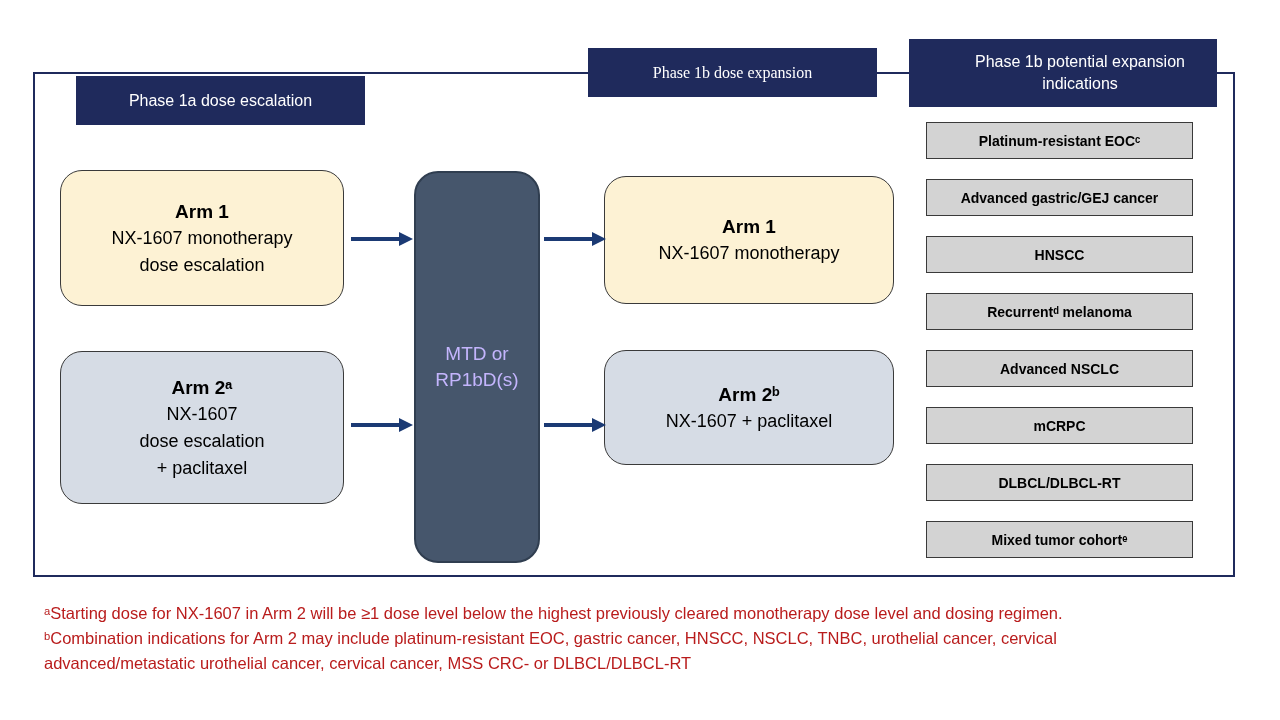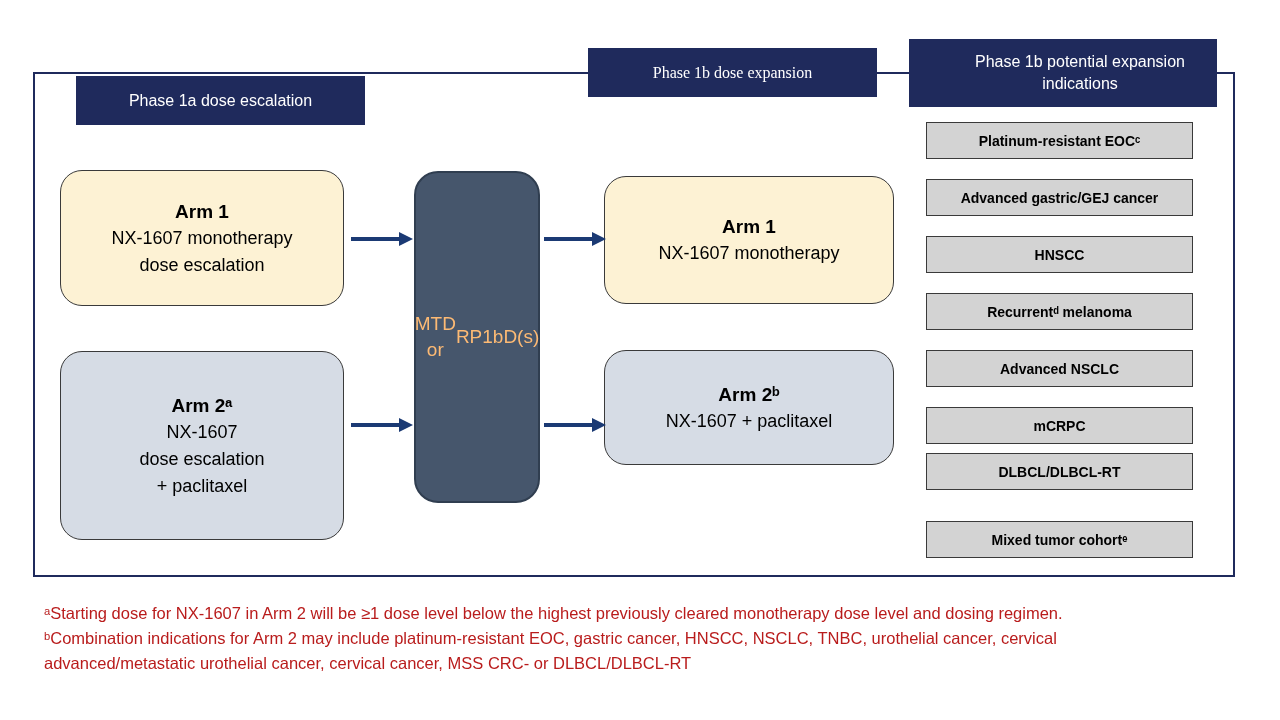--- a/index.html
+++ b/index.html
@@ -30,28 +30,28 @@
   .hdr.h3{left:909px;top:39px;width:308px;height:68px;padding-left:46px;}
 
   
   .armbox{position:absolute;z-index:2;border:1px solid var(--box-border);
     border-radius:22px;display:flex;flex-direction:column;align-items:center;
     justify-content:center;text-align:center;font-size:18px;line-height:27px;}
   .armbox .ttl{font-weight:bold;font-size:19px;}
   .cream{background:var(--cream);}
   .bluegray{background:var(--bluegray);}
   .arm1L{left:60px;top:170px;width:284px;height:136px;}
-  .arm2L{left:60px;top:351px;width:284px;height:189px;}
+  .arm2L{left:60px;top:351px;width:284px;height:153px;}
   .arm1R{left:604px;top:176px;width:290px;height:128px;}
   .arm2R{left:604px;top:350px;width:290px;height:115px;}
 
-  .mtd{position:absolute;left:414px;top:171px;width:126px;height:332px;z-index:2;
+  .mtd{position:absolute;left:414px;top:171px;width:126px;height:392px;z-index:2;
     background:var(--slate);border:2px solid var(--slate-border);border-radius:24px;
-    display:flex;flex-direction:row;align-items:center;justify-content:center;
-    text-align:center;color:#fdba74;font-size:19px;line-height:26px;}
+    display:flex;flex-direction:column;align-items:center;justify-content:center;
+    text-align:center;color:#c4b5fd;font-size:19px;line-height:26px;}
 
   
   .arrow{position:absolute;z-index:2;display:flex;align-items:center;height:14px;}
   .arrow .shaft{flex:1;height:4px;background:var(--arrow);}
   .arrow .head{width:0;height:0;border-left:14px solid var(--arrow);
     border-top:7px solid transparent;border-bottom:7px solid transparent;}
   .a-tl{left:351px;top:232px;width:62px;}
   .a-tr{left:544px;top:232px;width:62px;}
   .a-bl{left:351px;top:418px;width:62px;}
   .a-br{left:544px;top:418px;width:62px;}
@@ -137,21 +137,21 @@
     </div>
   <div class="ind" style="top:293px">
       <span>Recurrentᵈ melanoma</span>
     </div>
   <div class="ind" style="top:350px">
       <span>Advanced NSCLC</span>
     </div>
   <div class="ind" style="top:407px">
       <span>mCRPC</span>
     </div>
-  <div class="ind" style="top:453px">
+  <div class="ind" style="top:464px">
       <span>DLBCL/DLBCL-RT</span>
     </div>
   <div class="ind" style="top:521px">
       <span>Mixed tumor cohortᵉ</span>
     </div>
 
   <div class="foot">
     <div>ᵃStarting dose for NX-1607 in Arm 2 will be ≥1 dose level below the highest previously cleared monotherapy dose level and dosing regimen.</div>
     <div>ᵇCombination indications for Arm 2 may include platinum-resistant EOC, gastric cancer, HNSCC, NSCLC, TNBC, urothelial cancer, cervical</div>
     <div>advanced/metastatic urothelial cancer, cervical cancer, MSS CRC- or DLBCL/DLBCL-RT</div>

